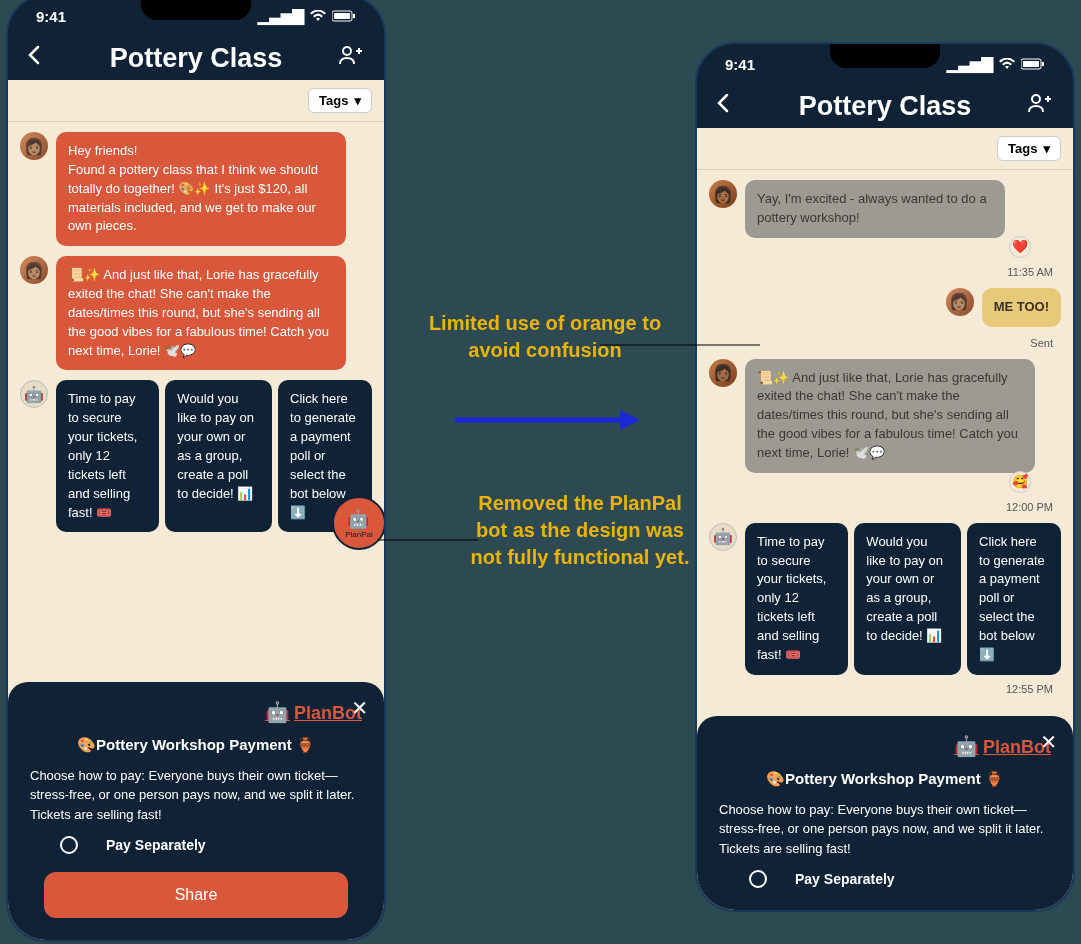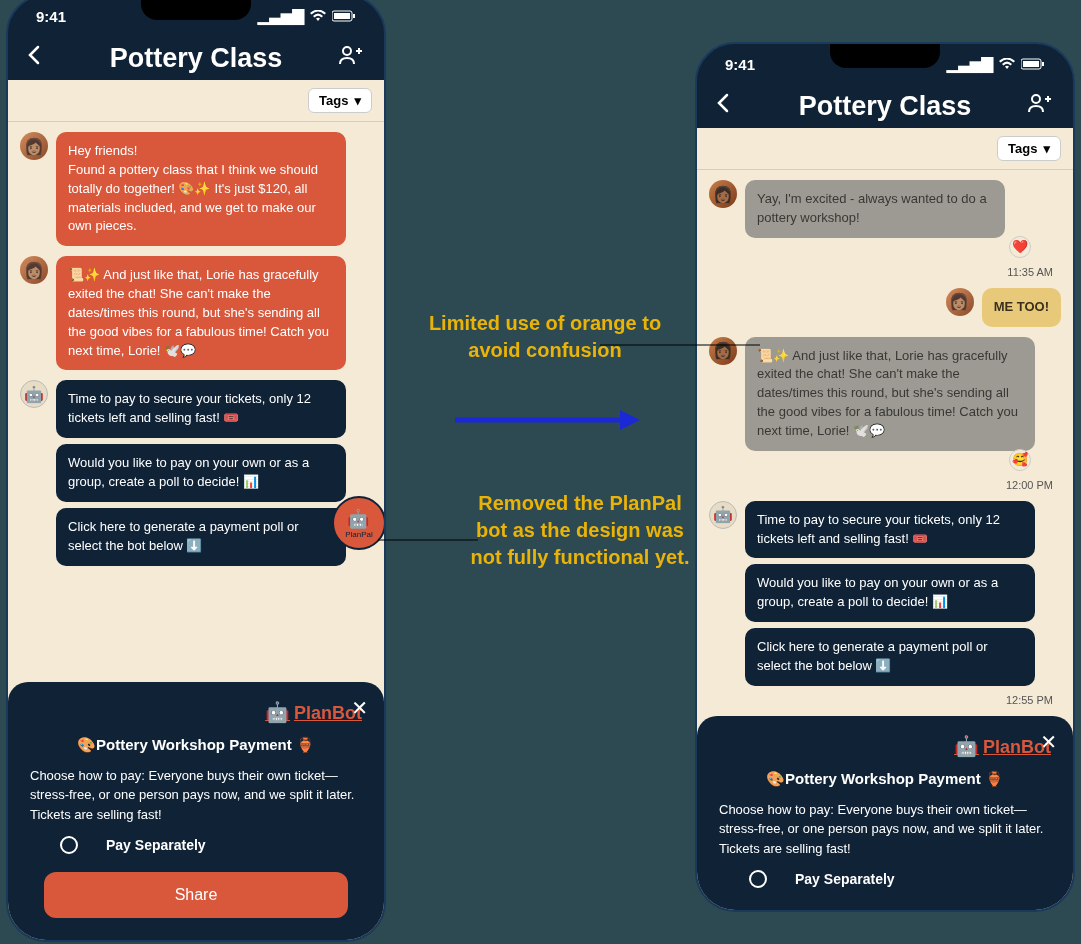--- a/index.html
+++ b/index.html
@@ -101,21 +101,21 @@
     border-radius: 10px;
     font-size: 13px;
     line-height: 1.45;
     max-width: 290px;
     color: #fff;
   }
   .bubble.orange { background: #d9573b; }
   .bubble.gray   { background: #9c9a92; color:#3a3836; }
   .bubble.dark   { background: #0f2236; }
   .bubble.yellow { background: #e8c97a; color:#3a3020; font-weight:600; }
-  .bubble-stack { display: flex; flex-direction: column; gap: 6px; }
+  .bubble-stack { display: flex; flex-direction: row; gap: 6px; }
 
   .msg-row.self { justify-content: flex-end; }
   .msg-row.self .avatar { order: -1; margin-left: 20px; }
 
   .time-badge { font-size: 11px; color: #555; text-align: right; padding-right: 8px; margin-top:-2px; }
   .sent-badge { font-size: 11px; color: #555; text-align: right; padding-right: 8px; }
   .reaction {
     width: 22px; height: 22px; border-radius: 50%;
     background: #f5ead6;
     border:1px solid #ccc;
@@ -317,20 +317,21 @@
         <div class="avatar user2">👩🏾</div>
         <div class="bubble gray" style="max-width:260px">Yay, I'm excited - always wanted to do a pottery workshop!</div>
       </div>
       <div class="reaction">❤️</div>
       <div class="time-badge">11:35 AM</div>
 
       <div class="msg-row self">
         <div class="avatar user1">👩🏽</div>
         <div class="bubble yellow" style="max-width:250px">ME TOO!</div>
       </div>
+      <div class="sent-badge">Sent</div>
 
       <div class="msg-row">
         <div class="avatar user2">👩🏾</div>
         <div class="bubble gray">📜✨ And just like that, Lorie has gracefully exited the chat! She can't make the dates/times this round, but she's sending all the good vibes for a fabulous time! Catch you next time, Lorie! 🕊️💬</div>
       </div>
       <div class="reaction">🥰</div>
       <div class="time-badge">12:00 PM</div>
 
       <div class="msg-row">
         <div class="avatar bot">🤖</div>

